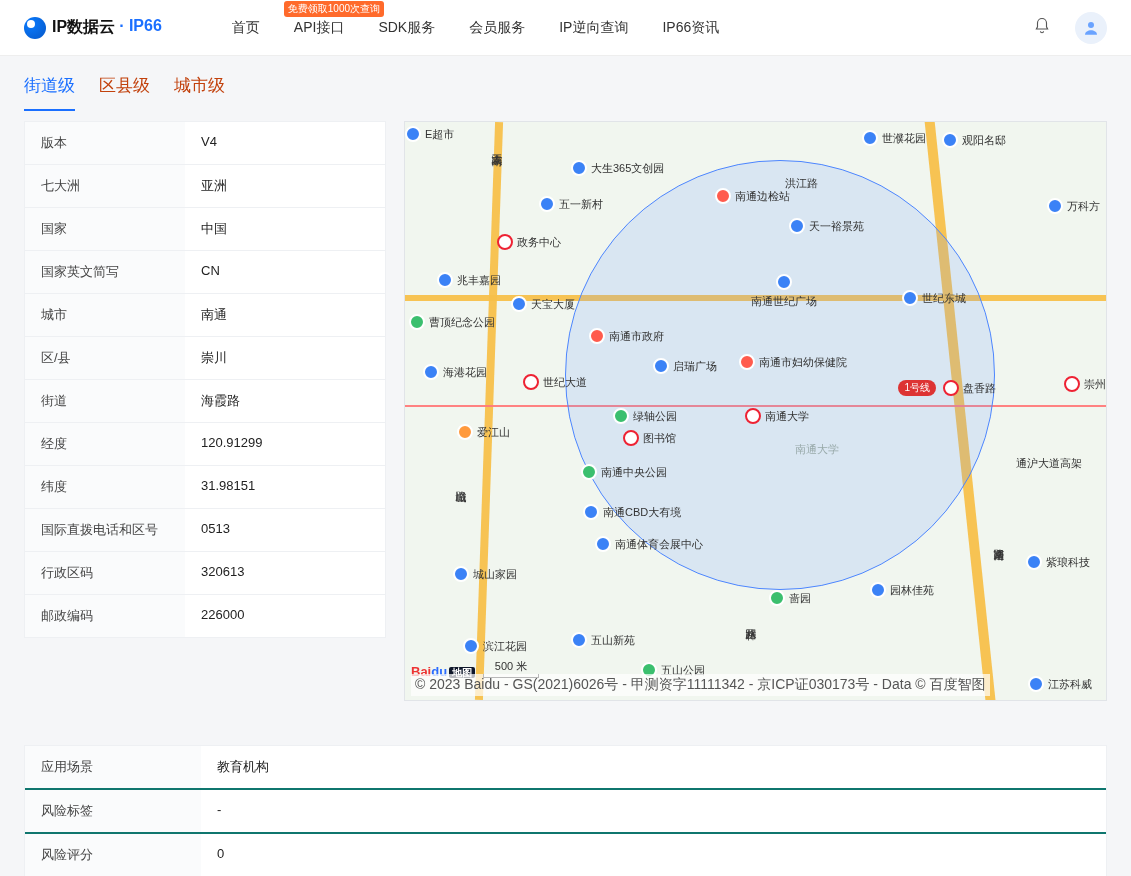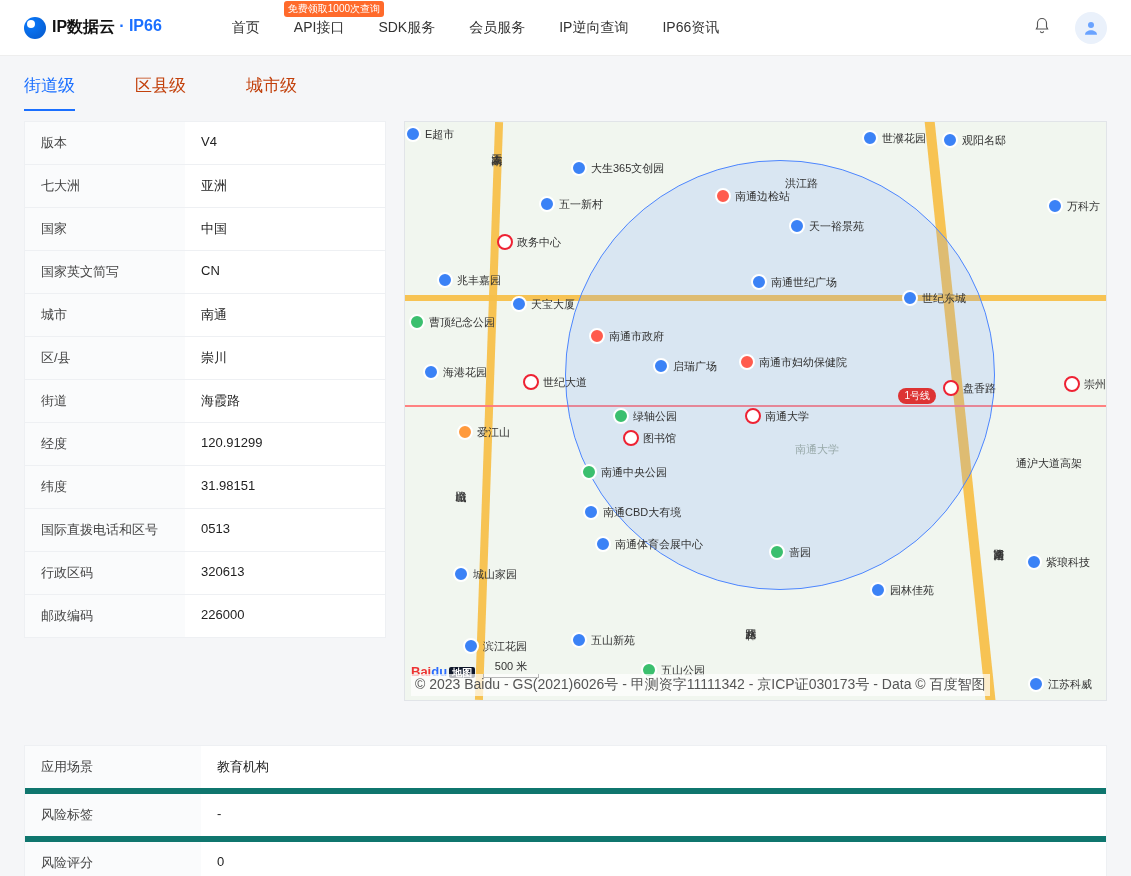--- a/index.html
+++ b/index.html
@@ -40,21 +40,21 @@
   }
   .header-right { margin-left:auto; display:flex; align-items:center; gap:24px; }
   .bell { width:18px;height:18px;stroke:#555;fill:none;stroke-width:1.5;}
   .avatar {
     width:32px;height:32px;border-radius:50%;
     background:#eaf1fb;display:flex;align-items:center;justify-content:center;
   }
   .avatar svg{width:18px;height:18px;fill:#6aa3ff;}
   
   .tabs {
-    display:flex; gap:60px; padding:18px 24px 0; font-size:17px;font-family:Liberation Serif, serif;
+    display:flex; gap:24px; padding:18px 24px 0; font-size:17px;font-family:Liberation Serif, serif;
   }
   .tab { color:#c2410c; cursor:pointer; padding-bottom:12px; }
   .tab.active { color:#1a6fff; border-bottom:2px solid #1a6fff; }
   
   .content { display:flex; gap:18px; padding:10px 24px 24px; align-items:flex-start;}
   .panel-col { flex:0 0 362px; }
   .map-col { flex:1; }
   .table {
     background:#fff; border:1px solid #eef0f3; font-size:13px;
   }
@@ -110,21 +110,21 @@
     position:absolute; left:78px; bottom:22px; font-size:11px; color:#333;
     display:flex; flex-direction:column; align-items:center;
   }
   .scale-bar{ width:56px; height:4px; border:1.5px solid #111; border-top:none;}
   .line-badge{
     position:absolute; font-size:10px; color:#fff; background:#d33;
     padding:1px 6px; border-radius:8px;
   }
   
   .lower-table { margin:20px 24px; font-size:13px; border:1px solid #eef0f3; background:#fff;}
-  .lower-table .row{border-top:6px solid #0f766e;}
+  .lower-table .row{border-top:2px solid #0f766e;}
   .lower-table .row:first-child{border-top:none;}
   .lower-table .cell-label{flex:0 0 176px;}
 </style>
 </head>
 <body>
 
 <div class="header">
   <div class="logo-wrap">
     <span class="logo-icon"></span>
     <span class="logo-text">IP数据云</span>
@@ -282,21 +282,21 @@
           <span>政务中心</span>
         </div>
       <div class="poi" style="left:32px;top:150px;">
           <span class="dot"></span>
           <span>兆丰嘉园</span>
         </div>
       <div class="poi" style="left:106px;top:174px;">
           <span class="dot"></span>
           <span>天宝大厦</span>
         </div>
-      <div class="poi" style="left:346px;top:152px;">
+      <div class="poi" style="left:346px;top:152px;flex-direction:column;">
           <span class="dot"></span>
           <span>南通世纪广场</span>
         </div>
       <div class="poi" style="right:140px;top:168px;">
           <span class="dot"></span>
           <span>世纪东城</span>
         </div>
       <div class="poi green" style="left:4px;top:192px;">
           <span class="dot"></span>
           <span>曹顶纪念公园</span>
@@ -357,21 +357,21 @@
           <span>南通CBD大有境</span>
         </div>
       <div class="poi" style="left:190px;top:414px;">
           <span class="dot"></span>
           <span>南通体育会展中心</span>
         </div>
       <div class="poi" style="left:48px;top:444px;">
           <span class="dot"></span>
           <span>城山家园</span>
         </div>
-      <div class="poi green" style="left:364px;top:422px;">
+      <div class="poi green" style="left:364px;top:468px;">
           <span class="dot"></span>
           <span>啬园</span>
         </div>
       <div class="poi" style="right:172px;top:460px;">
           <span class="dot"></span>
           <span>园林佳苑</span>
         </div>
       <div class="poi" style="right:16px;top:432px;">
           <span class="dot"></span>
           <span>紫琅科技</span>
@@ -386,21 +386,21 @@
         </div>
       <div class="poi green" style="left:236px;top:540px;">
           <span class="dot"></span>
           <span>五山公园</span>
         </div>
       <div class="poi" style="right:14px;top:554px;">
           <span class="dot"></span>
           <span>江苏科威</span>
         </div>
 
-      <div class="line-badge" style="right:170px;top:266px;">1号线</div>
+      <div class="line-badge" style="right:170px;top:258px;">1号线</div>
 
       <div class="baidu-logo">
         <span class="a">Bai</span><span class="b">du</span><span class="c">地图</span>
       </div>
       <div class="scale">
         <span>500 米</span>
         <span class="scale-bar"></span>
       </div>
       <div class="map-attr">© 2023 Baidu - GS(2021)6026号 - 甲测资字11111342 - 京ICP证030173号 - Data © 百度智图</div>
     </div>

